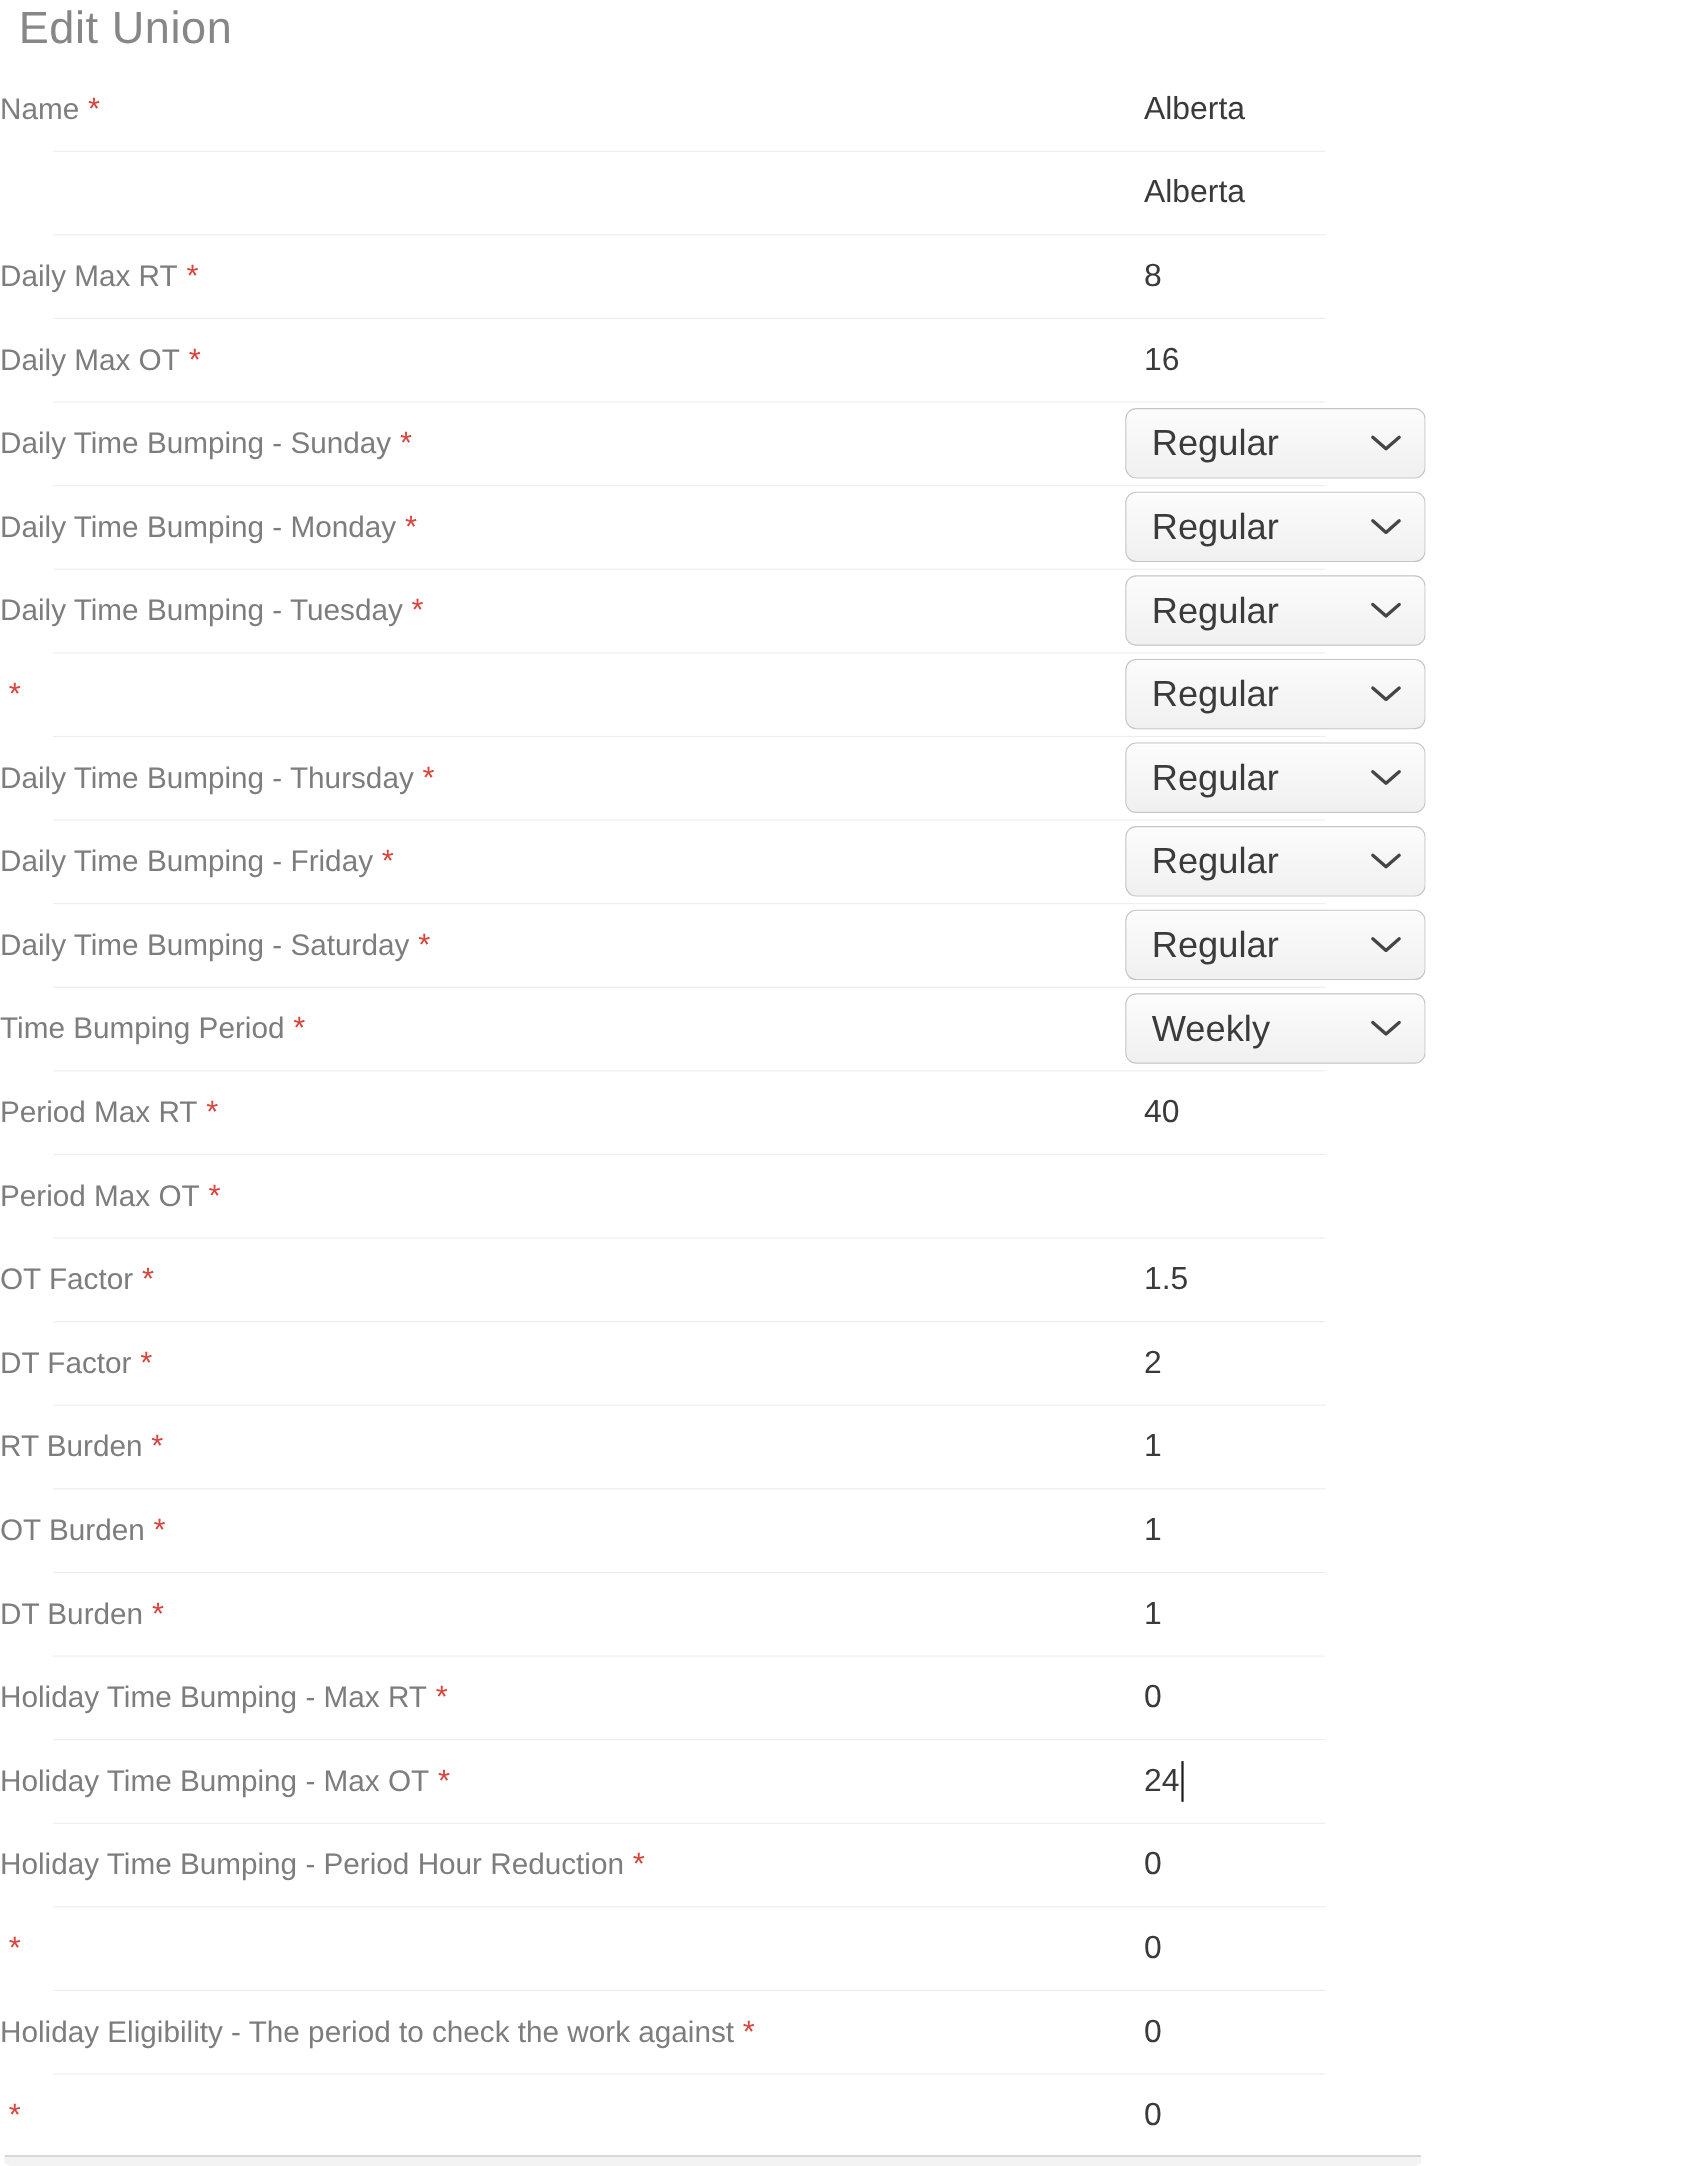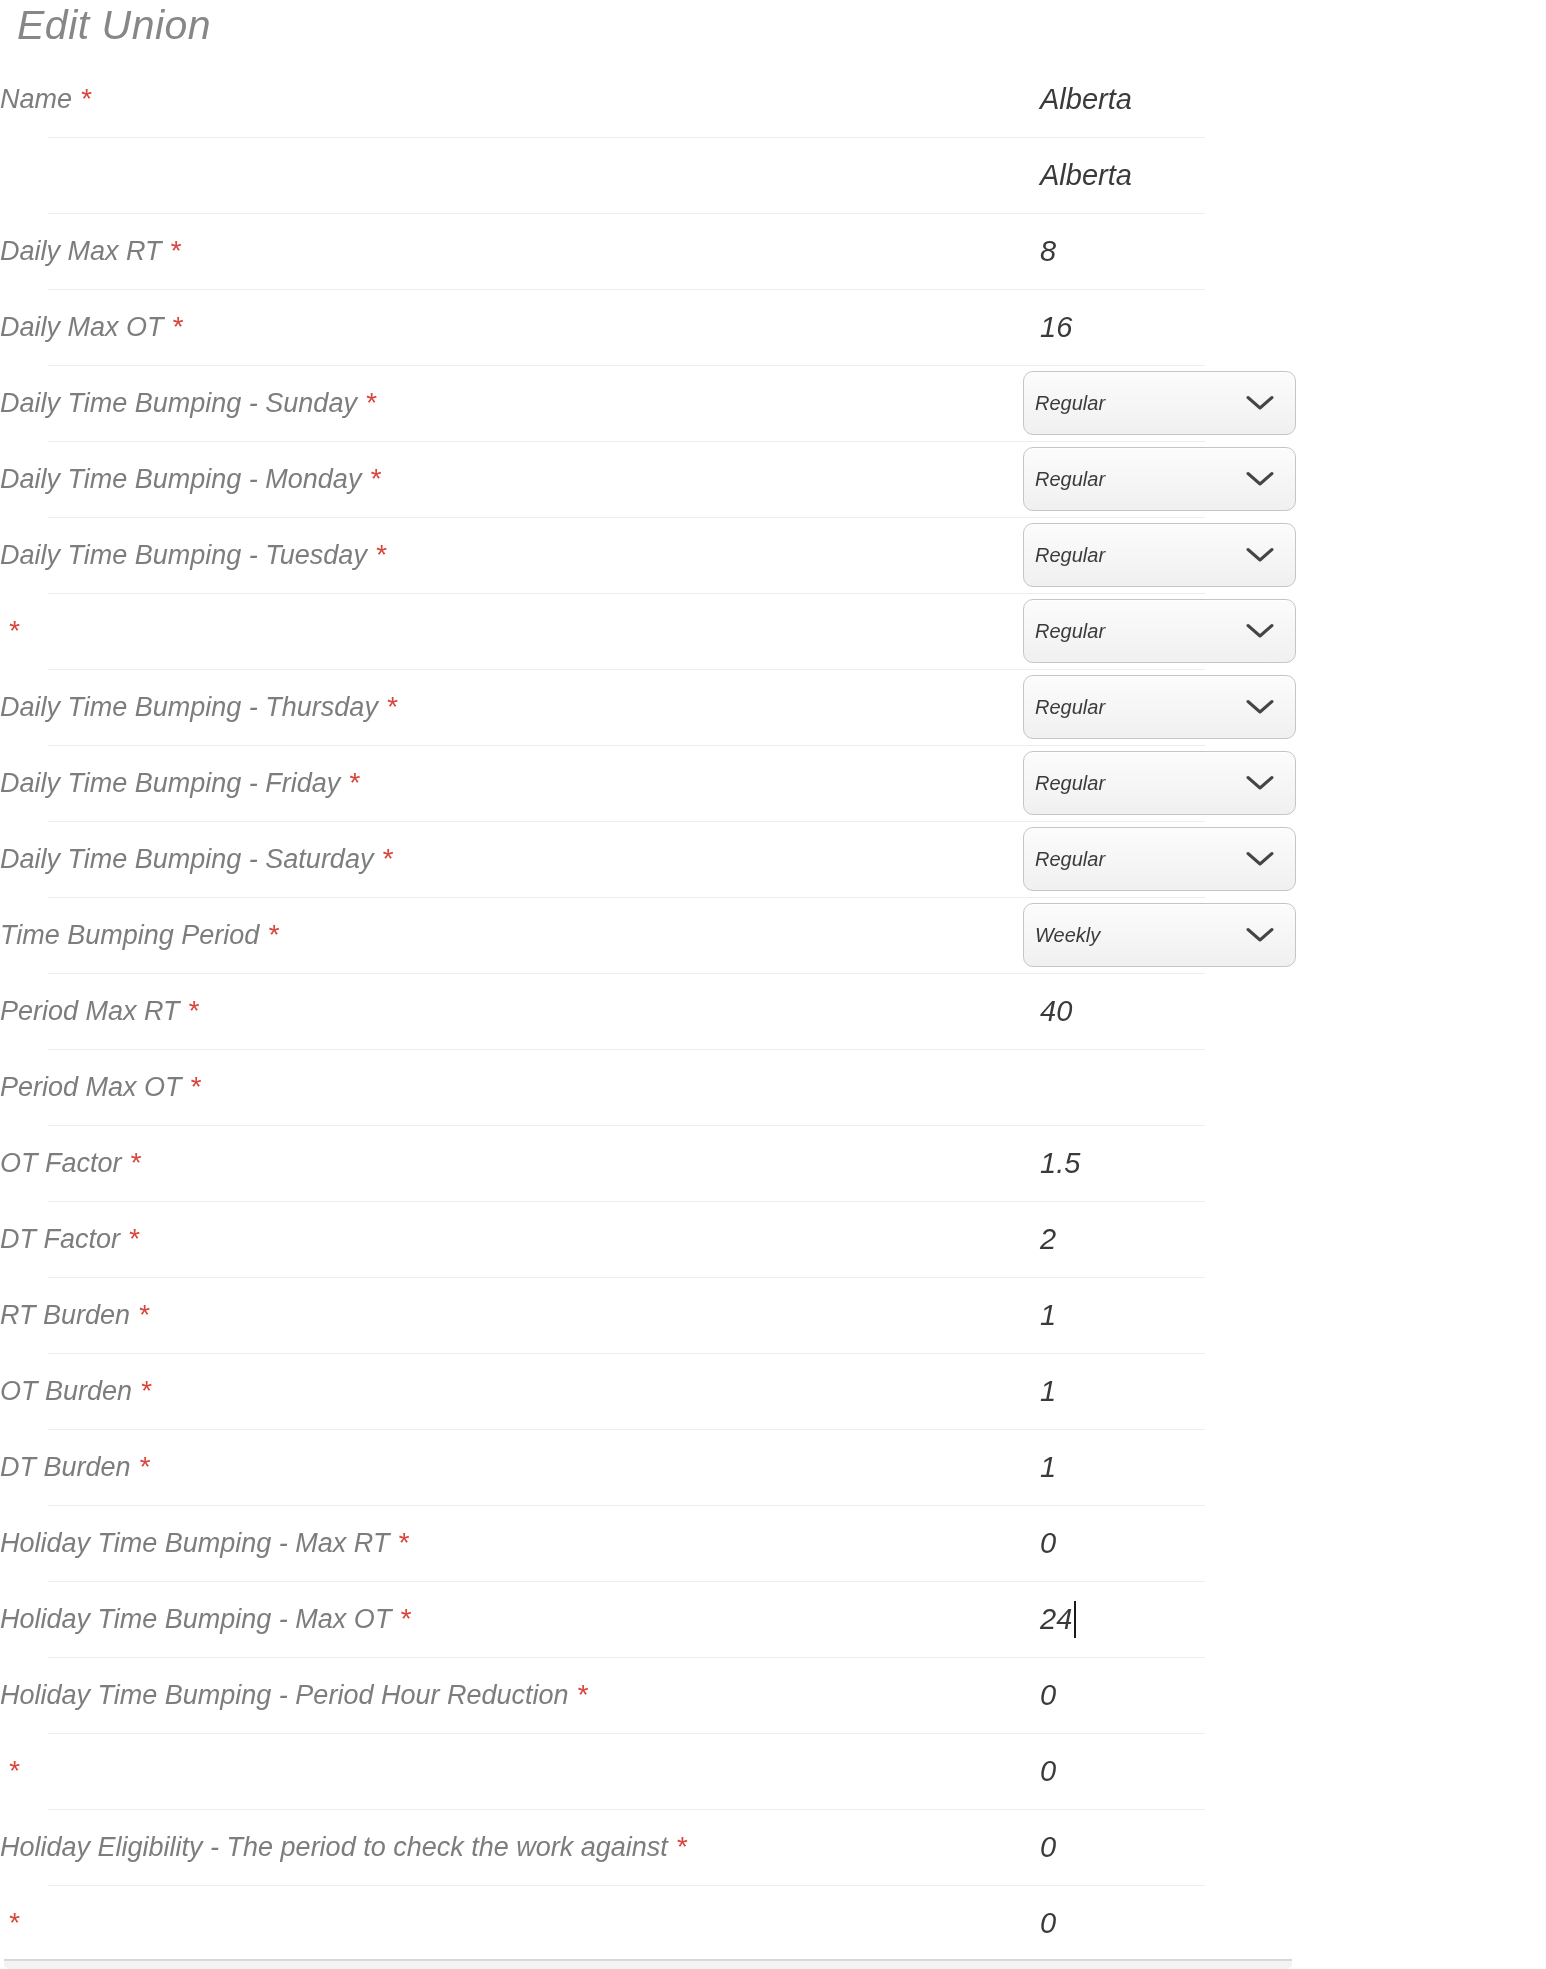--- a/index.html
+++ b/index.html
@@ -3,21 +3,20 @@
 <meta charset="utf-8">
 <style>
   html, body { margin: 0; padding: 0; background: #ffffff; }
   .page {
     position: relative;
     width: 1296px;
     height: 1969px;
     background: #ffffff;
     overflow: hidden;
     font-family: "Liberation Sans", "DejaVu Sans", sans-serif;
-    font-style: italic;
   }
   .title {
     position: absolute;
     top: 2px;
     left: 17px;
     font-size: 41px;
     font-weight: 300;
     color: #878787;
     letter-spacing: 0.5px;
     white-space: nowrap;
@@ -86,22 +85,22 @@
     position: relative;
     box-sizing: border-box;
     width: 468px;
     height: 64px;
     border: 1px solid #c5c5c5;
     border-radius: 10px;
     background: linear-gradient(#fcfcfc, #f0f0f0);
     box-shadow: inset 0 1px 0 #ffffff;
     display: flex;
     align-items: center;
-    padding-left: 11px;
-    font-size: 20px;
+    padding-left: 23px;
+    font-size: 33px;
     color: #3b3b3b;
     cursor: default;
   }
   .chev {
     position: absolute;
     right: 20px;
     top: 50%;
     transform: translateY(-50%);
   }
   .bottom-strip {

